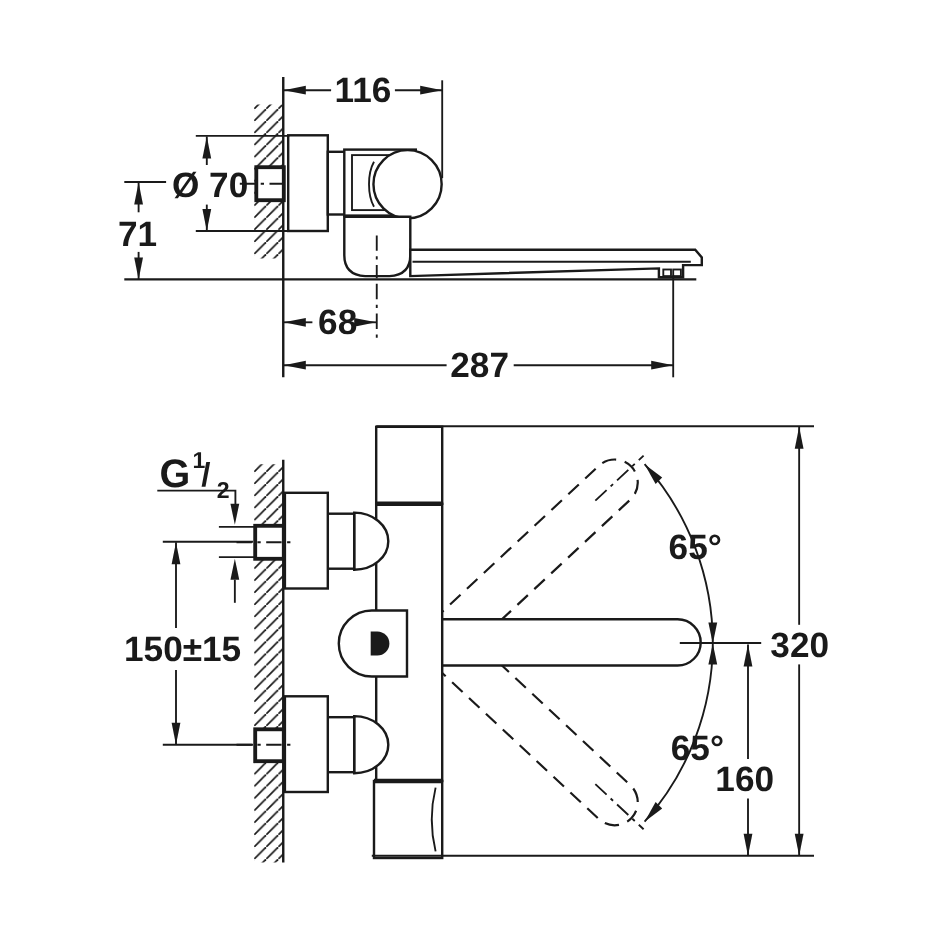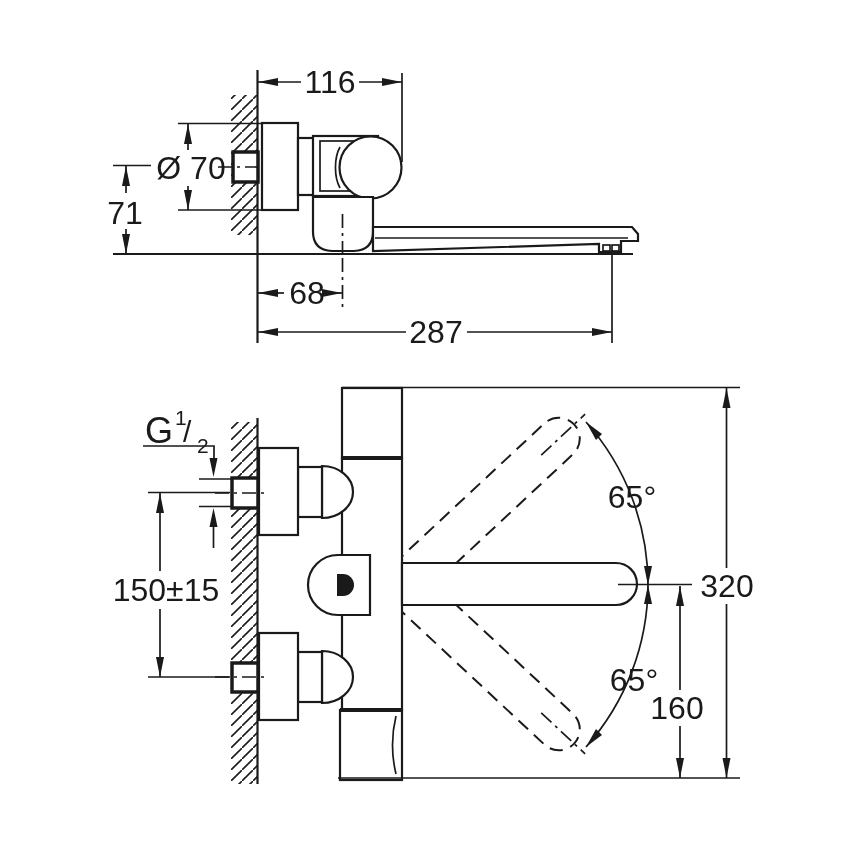--- a/index.html
+++ b/index.html
@@ -1,17 +1,17 @@
 <!DOCTYPE html>
 <html style="--ink: #1a1a1a; --paper: #ffffff;"><head>
 <meta charset="utf-8">
 <style>
   :root { --ink: #1a1a1a; --paper: #ffffff; }
   html, body { margin: 0; padding: 0; background: var(--paper); }
-  .stage { width: 850px; height: 784px; position: relative; background: var(--paper); }
+  .stage { width: 850px; height: 784px; position: relative; background: var(--paper); font-weight: bold; }
   svg { display: block; }
   svg .ln     { stroke: var(--ink); stroke-width: 2.2; fill: none; }
   svg .solid  { stroke: var(--ink); stroke-width: 2.2; fill: var(--paper); }
   svg .thick  { stroke: var(--ink); stroke-width: 4; fill: none; }
   svg .nut    { stroke: var(--ink); stroke-width: 3.5; fill: var(--paper); }
   svg .thin   { stroke: var(--ink); stroke-width: 1.7; fill: none; }
   svg .dashsp { stroke: var(--ink); stroke-width: 2; fill: none; stroke-dasharray: 13 8; }
   svg .cline  { stroke: var(--ink); stroke-width: 1.7; fill: none; stroke-dasharray: 14 5 3 5; }
   svg .arr    { fill: var(--ink); stroke: none; }
   svg text {

